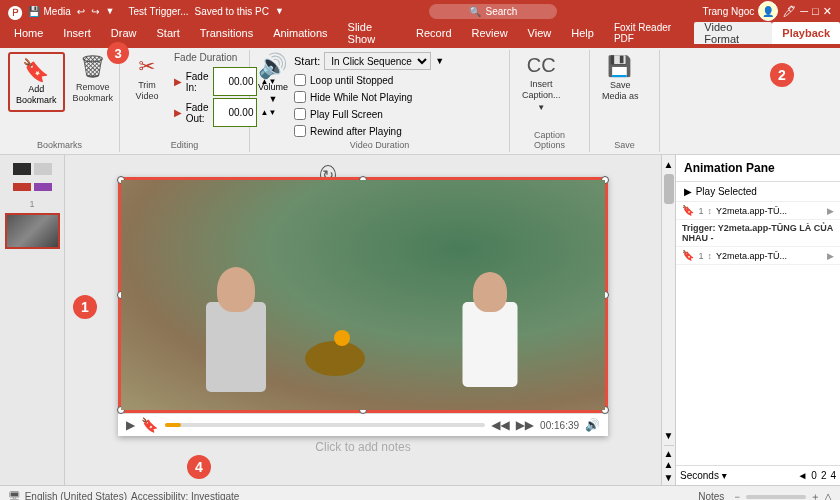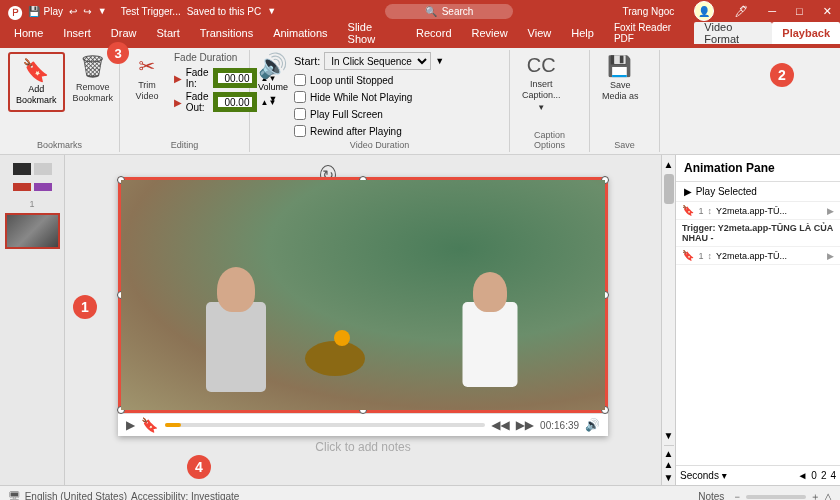--- a/index.html
+++ b/index.html
@@ -10,21 +10,21 @@
       background: #c0392b;
       height: 22px;
       display: flex;
       align-items: center;
       justify-content: space-between;
       padding: 0 8px;
       color: white;
     }
     .title-bar-left { display: flex; align-items: center; gap: 6px; font-size: 10px; }
     .title-bar-center { font-size: 11px; color: white; }
-    .title-bar-right { display: flex; align-items: center; gap: 20px; }
+    .title-bar-right { display: flex; align-items: center; gap: 4px; }
 
     
     .ribbon-tabs {
       background: #c0392b;
       display: flex;
       height: 26px;
       padding-left: 4px;
     }
     .ribbon-tab {
       padding: 3px 10px;
@@ -79,21 +79,21 @@
       border-radius: 2px;
       font-size: 9px;
       color: #333;
       min-width: 38px;
       text-align: center;
       gap: 2px;
     }
 
     .fade-section { display: flex; flex-direction: column; gap: 2px; }
     .fade-row { display: flex; align-items: center; gap: 4px; font-size: 10px; }
-    .fade-input { width: 44px; height: 20px; border: 5px solid #4d7c0f; font-size: 10px; text-align: right; padding-right: 2px; }
+    .fade-input { width: 44px; height: 29px; border: 1px solid #4d7c0f; font-size: 10px; text-align: right; padding-right: 2px; }
 
     .volume-section { display: flex; flex-direction: column; align-items: center; gap: 2px; }
 
     .checkbox-row { display: flex; align-items: center; gap: 4px; font-size: 10px; padding: 1px 0; }
     .checkbox-row input { width: 12px; height: 12px; }
 
     .start-row { display: flex; align-items: center; gap: 4px; }
     .start-select { font-size: 10px; border: 1px solid #bbb; padding: 1px 2px; height: 18px; }
 
     
@@ -328,21 +328,21 @@
       border: 1px solid #555;
       border-radius: 50%;
     }
   </style>
 </head>
 <body>
 
 <div class="title-bar">
   <div class="title-bar-left">
     <span style="font-size:14px;">🅟</span>
-    <span style="cursor:pointer; font-size:10px;">💾 Play</span>
+    <span style="cursor:pointer; font-size:10px;">💾 Media</span>
     <span style="cursor:pointer;">↩</span>
     <span style="cursor:pointer;">↪</span>
     <span style="cursor:pointer; font-size:9px;">▼</span>
     <span style="margin-left:8px;">Test Trigger...</span>
     <span>Saved to this PC</span>
     <span style="cursor:pointer; font-size:9px;">▼</span>
   </div>
   <div class="title-bar-center">
     <div style="background: rgba(255,255,255,0.25); border-radius:10px; padding:2px 40px; font-size:10px; display:flex; align-items:center; gap:4px;">
       <span>🔍</span>

